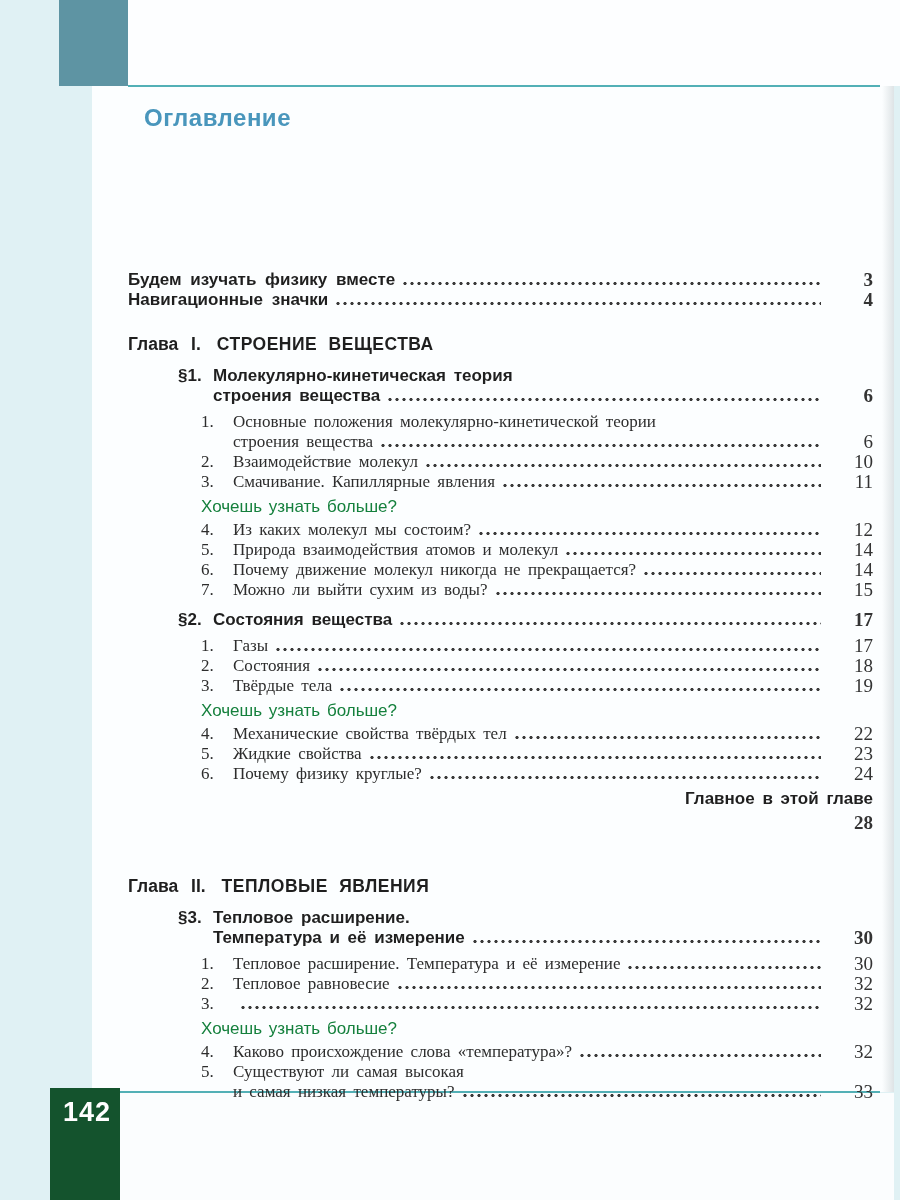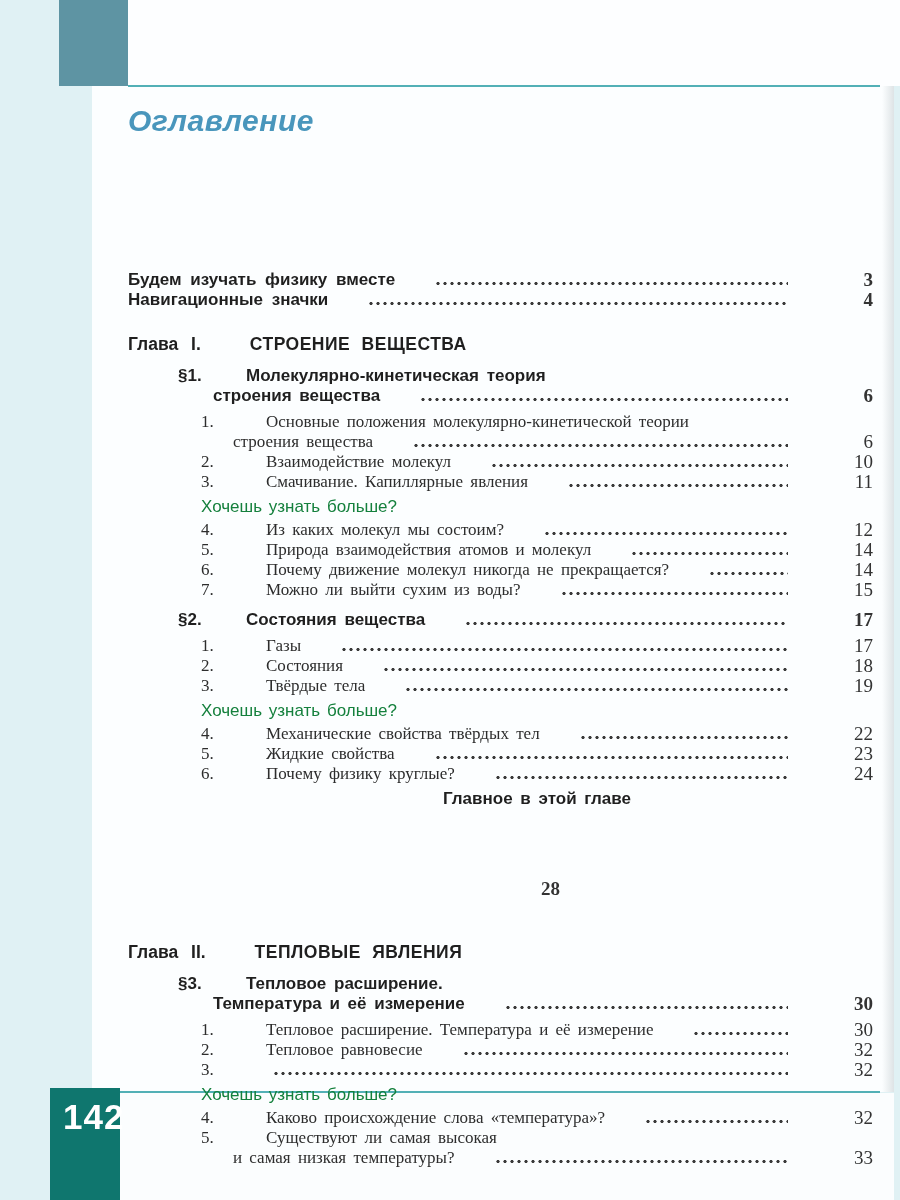--- a/index.html
+++ b/index.html
@@ -11,28 +11,28 @@
   
   .white-top{position:absolute;left:128px;top:0;width:772px;height:86px;background:#fdfeff;}
   .page-body{position:absolute;left:92px;top:86px;width:802px;height:1006px;background:#fcfeff;}
   .page-body::after{content:"";position:absolute;right:0;top:0;width:12px;height:100%;
     background:linear-gradient(to left,rgba(100,120,128,0.20),rgba(100,120,128,0));}
   .white-bottom{position:absolute;left:120px;top:1093px;width:774px;height:107px;background:#fbfdfe;}
   .rule{position:absolute;height:2px;background:#53b0b6;}
   .rule-top{left:128px;top:85px;width:752px;}
   .rule-bottom{left:120px;top:1091px;width:760px;}
   .teal-box-top{position:absolute;left:59px;top:0;width:69px;height:86px;background:#5e94a3;}
-  .teal-box-bottom{position:absolute;left:50px;top:1088px;width:70px;height:112px;background:#0f766e;
-    color:#ffffff;font-weight:bold;font-size:35px;padding:9px 0 0 13px;box-sizing:border-box;letter-spacing:1px;}
-  
-  .page-title{position:absolute;left:128px;top:104px;font-size:30px;font-weight:bold;
-    color:#4996bc;letter-spacing:0.5px;word-spacing:2px;font-style:italic;}
+  .teal-box-bottom{position:absolute;left:50px;top:1088px;width:70px;height:112px;background:#14532d;
+    color:#ffffff;font-weight:bold;font-size:27px;padding:9px 0 0 13px;box-sizing:border-box;letter-spacing:1px;}
+  
+  .page-title{position:absolute;left:144px;top:104px;font-size:24px;font-weight:bold;
+    color:#4996bc;letter-spacing:0.5px;word-spacing:2px;}
   
   .toc{position:absolute;left:128px;top:270px;width:745px;color:#2d2d2d;}
-  .row{display:flex;align-items:center;line-height:20px;font-size:17px;white-space:nowrap;gap:33px;}
+  .row{display:flex;align-items:flex-end;line-height:20px;font-size:17px;white-space:nowrap;}
   .row .txt{white-space:nowrap;}
   .dots{flex:1;align-self:flex-end;height:5px;margin:0 6px 4px 8px;
     background-image:radial-gradient(circle at 2px 2.5px,#3a3a3a 1.35px,rgba(0,0,0,0) 1.9px);
     background-size:7px 5px;background-repeat:repeat-x;}
   .pg{width:46px;text-align:right;font-family:"Liberation Serif",serif;font-size:19px;color:#333;flex:0 0 auto;}
   
   .entry{font-weight:bold;color:#1f1f1f;word-spacing:4px;}
   .chapter{margin-top:22px;line-height:24px;font-weight:bold;color:#1f1f1f;font-size:17.5px;}
   .chapter.large{margin-top:41px;}
   .chapter .chap-label{margin-right:16px;word-spacing:8px;}

